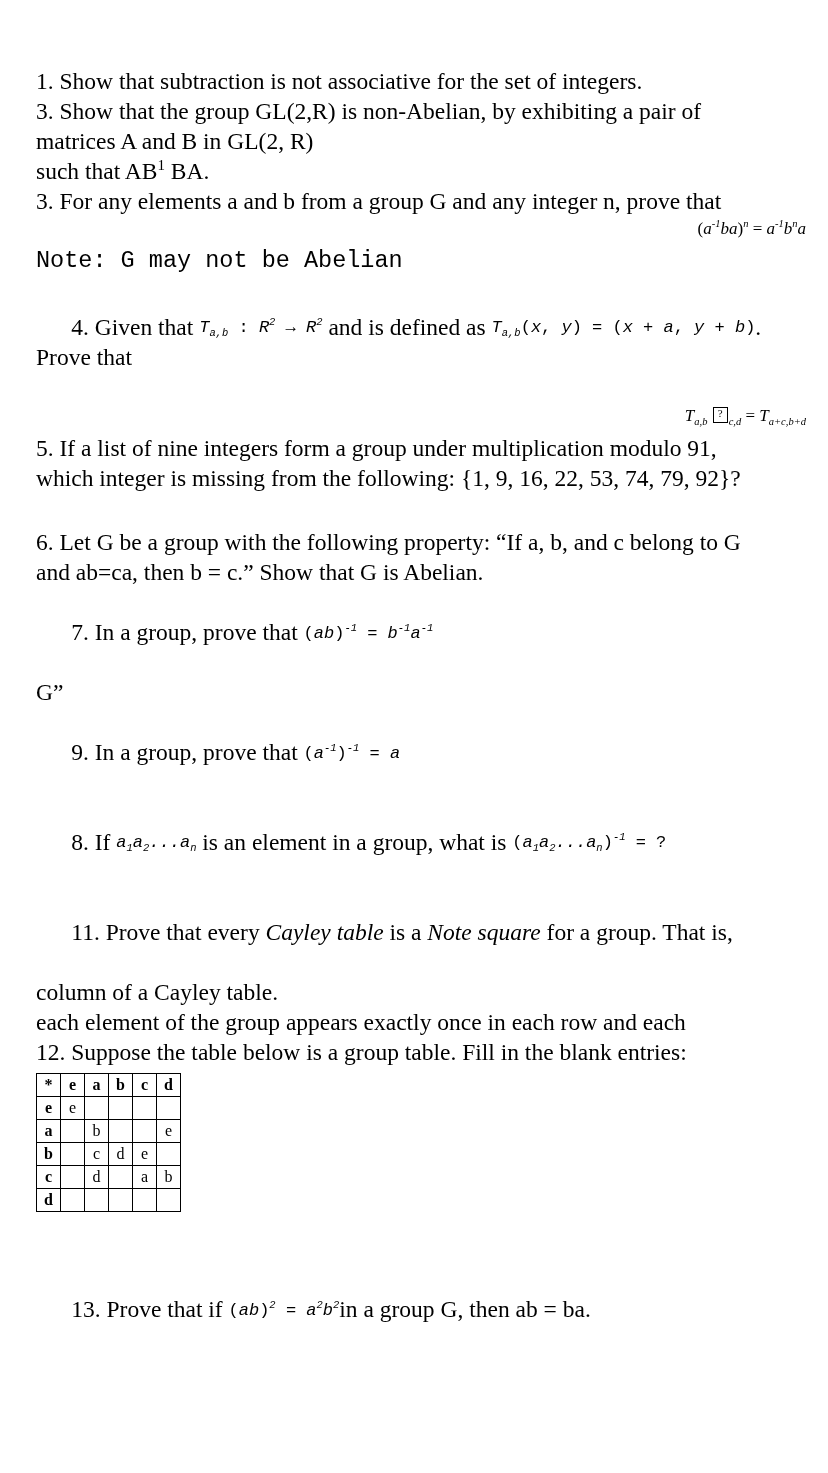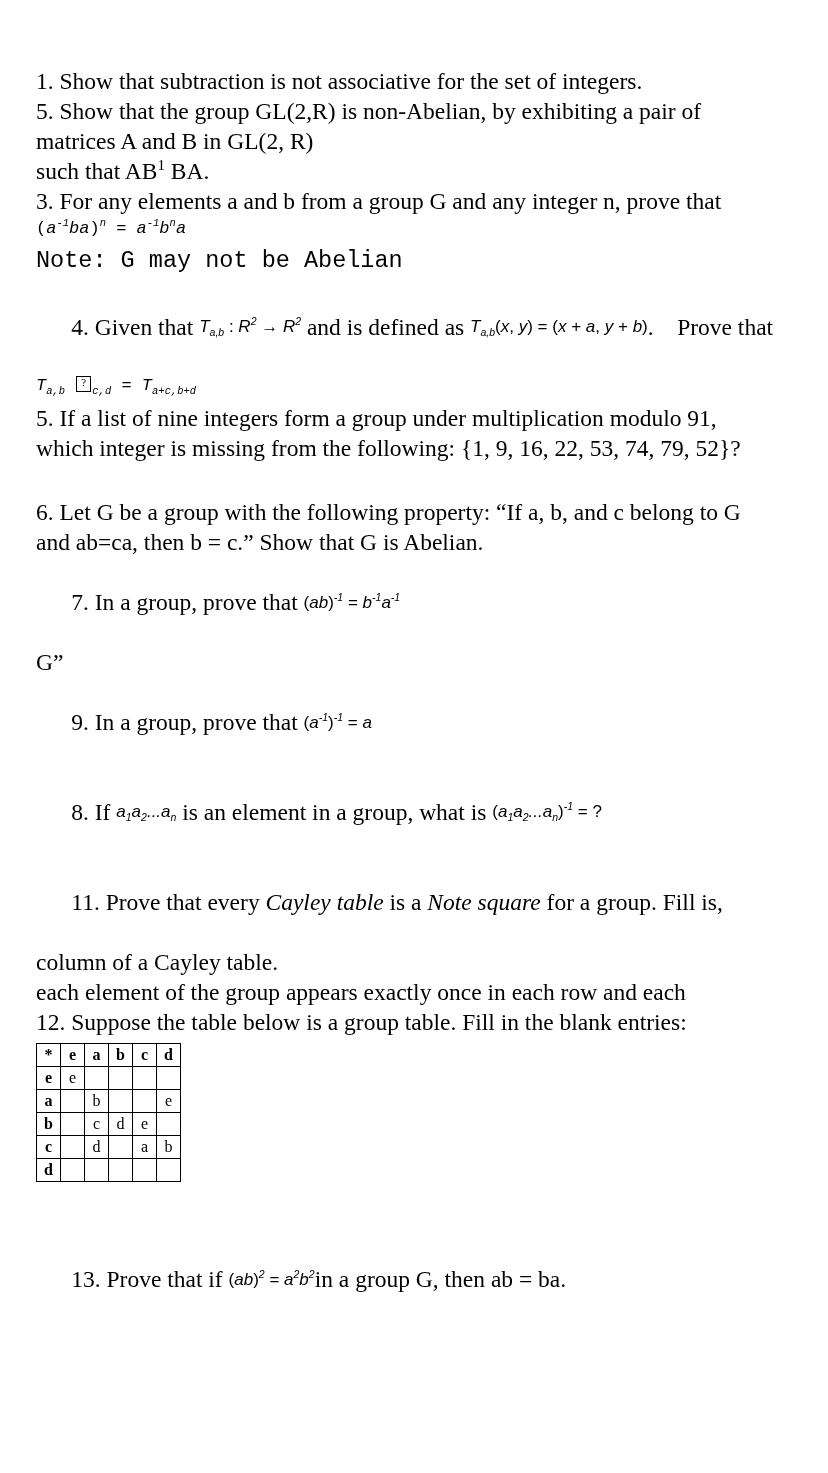--- a/index.html
+++ b/index.html
@@ -40,45 +40,46 @@
     line-height: 30px;
     white-space: pre-wrap;
   }
   .item {
     margin: 0;
   }
   .gap-lg { height: 34px; }
 
   
   .mathrun {
-    font-family: Liberation Sans, sans-serif;
+    font-family: Liberation Mono, monospace;
     font-style: italic;
     font-size: 17px;
     line-height: 1;
     white-space: nowrap;
     vertical-align: 2px;
   }
   .mathrun.up { vertical-align: 3px; }
   .mathrun .rm { font-style: normal; }
   .mathrun sup {
     font-size: 10.5px;
     vertical-align: super;
     line-height: 0;
   }
   .mathrun sub {
     font-size: 10.5px;
     vertical-align: sub;
     line-height: 0;
   }
   .blockmath {
-    font-family: Liberation Mono, monospace;
+    font-family: Liberation Serif, serif;
     font-style: italic;
     font-size: 17px;
     line-height: 22px;
     white-space: nowrap;
+    text-align: right;
   }
   .blockmath sup { font-size: 10.5px; vertical-align: super; line-height: 0; }
   .blockmath sub { font-size: 10.5px; vertical-align: sub; line-height: 0; }
 
   
   .tofu {
     display: inline-block;
     width: 13px;
     height: 14px;
     border: 1.6px solid #000;
@@ -138,39 +139,39 @@
 <body>
 
 <div class="page">
 
   <div class="doc-title"></div>
 
   <div class="body-block">
 
     <div class="line item">1. Show that subtraction is not associative for the set of integers.</div>
 
-    <div class="line item">5. Show that the group GL(2,R) is non-Abelian, by exhibiting a pair of</div>
+    <div class="line item">3. Show that the group GL(2,R) is non-Abelian, by exhibiting a pair of</div>
     <div class="line item">matrices A and B in GL(2, R)</div>
     <div class="line item"><span>such that AB</span><span class="sup-one">1</span><span> BA.</span></div>
 
     <div class="line item">3. For any elements a and b from a group G and any integer n, prove that</div>
     <div class="blockmath" style="margin-top:2px;margin-bottom:4px;">
       <span class="rm" style="font-style:normal">(</span>a<sup>-1</sup>ba<span class="rm" style="font-style:normal">)</span><sup>n</sup> <span style="font-style:normal">=</span> a<sup>-1</sup>b<sup>n</sup>a
     </div>
     <div class="line item" style="margin-top:6px;font-family:Liberation Mono, monospace;">Note: G may not be Abelian</div>
 
     <div class="line item" style="margin-top:6px;">
       <span>4. Given that </span><span class="mathrun up">T<sub>a,b</sub> <span class="rm">:</span> R<sup>2</sup> <span class="rm">→</span> R<sup>2</sup></span><span> and is defined as </span><span class="mathrun up">T<sub>a,b</sub><span class="rm">(</span>x<span class="rm">,</span> y<span class="rm">) = (</span>x <span class="rm">+</span> a<span class="rm">,</span> y <span class="rm">+</span> b<span class="rm">)</span></span><span>.&nbsp;&nbsp;&nbsp; Prove that</span>
     </div>
     <div class="blockmath" style="margin-top:3px;">
       T<sub>a,b</sub> <span class="tofu"></span><sub>c,d</sub> <span style="font-style:normal">=</span> T<sub>a+c,b+d</sub>
     </div>
 
     <div class="line item" style="margin-top:6px;">5. If a list of nine integers form a group under multiplication modulo 91,</div>
-    <div class="line item">which integer is missing from the following: {1, 9, 16, 22, 53, 74, 79, 52}?</div>
+    <div class="line item">which integer is missing from the following: {1, 9, 16, 22, 53, 74, 79, 92}?</div>
 
     <div class="gap-lg"></div>
 
     <div class="line item">6. Let G be a group with the following property: “If a, b, and c belong to G</div>
     <div class="line item">and ab=ca, then b = c.” Show that G is Abelian.</div>
 
     <div class="line item">
       <span>7. In a group, prove that </span><span class="mathrun"><span class="rm">(</span>ab<span class="rm">)</span><sup>-1</sup> <span class="rm">=</span> b<sup>-1</sup>a<sup>-1</sup></span>
     </div>
 
@@ -178,21 +179,21 @@
 
     <div class="line item">
       <span>9. In a group, prove that </span><span class="mathrun"><span class="rm">(</span>a<sup>-1</sup><span class="rm">)</span><sup>-1</sup> <span class="rm">=</span> a</span>
     </div>
 
     <div class="line item">
       <span>8. If </span><span class="mathrun up">a<sub>1</sub>a<sub>2</sub>...a<sub>n</sub></span><span> is an element in a group, what is </span><span class="mathrun up"><span class="rm">(</span>a<sub>1</sub>a<sub>2</sub>...a<sub>n</sub><span class="rm">)</span><sup>-1</sup> <span class="rm">= ?</span></span>
     </div>
 
     <div class="line item">
-      <span>11. Prove that every </span><em>Cayley table</em><span> is a </span><em>Note square</em><span> for a group. Fill is,</span>
+      <span>11. Prove that every </span><em>Cayley table</em><span> is a </span><em>Note square</em><span> for a group. That is,</span>
     </div>
     <div class="line item">column of a Cayley table.</div>
     <div class="line item">each element of the group appears exactly once in each row and each</div>
 
     <div class="line item">12. Suppose the table below is a group table. Fill in the blank entries:</div>
 
     <div class="cayley-wrap">
       <table class="cayley">
         <tbody>
           <tr>

